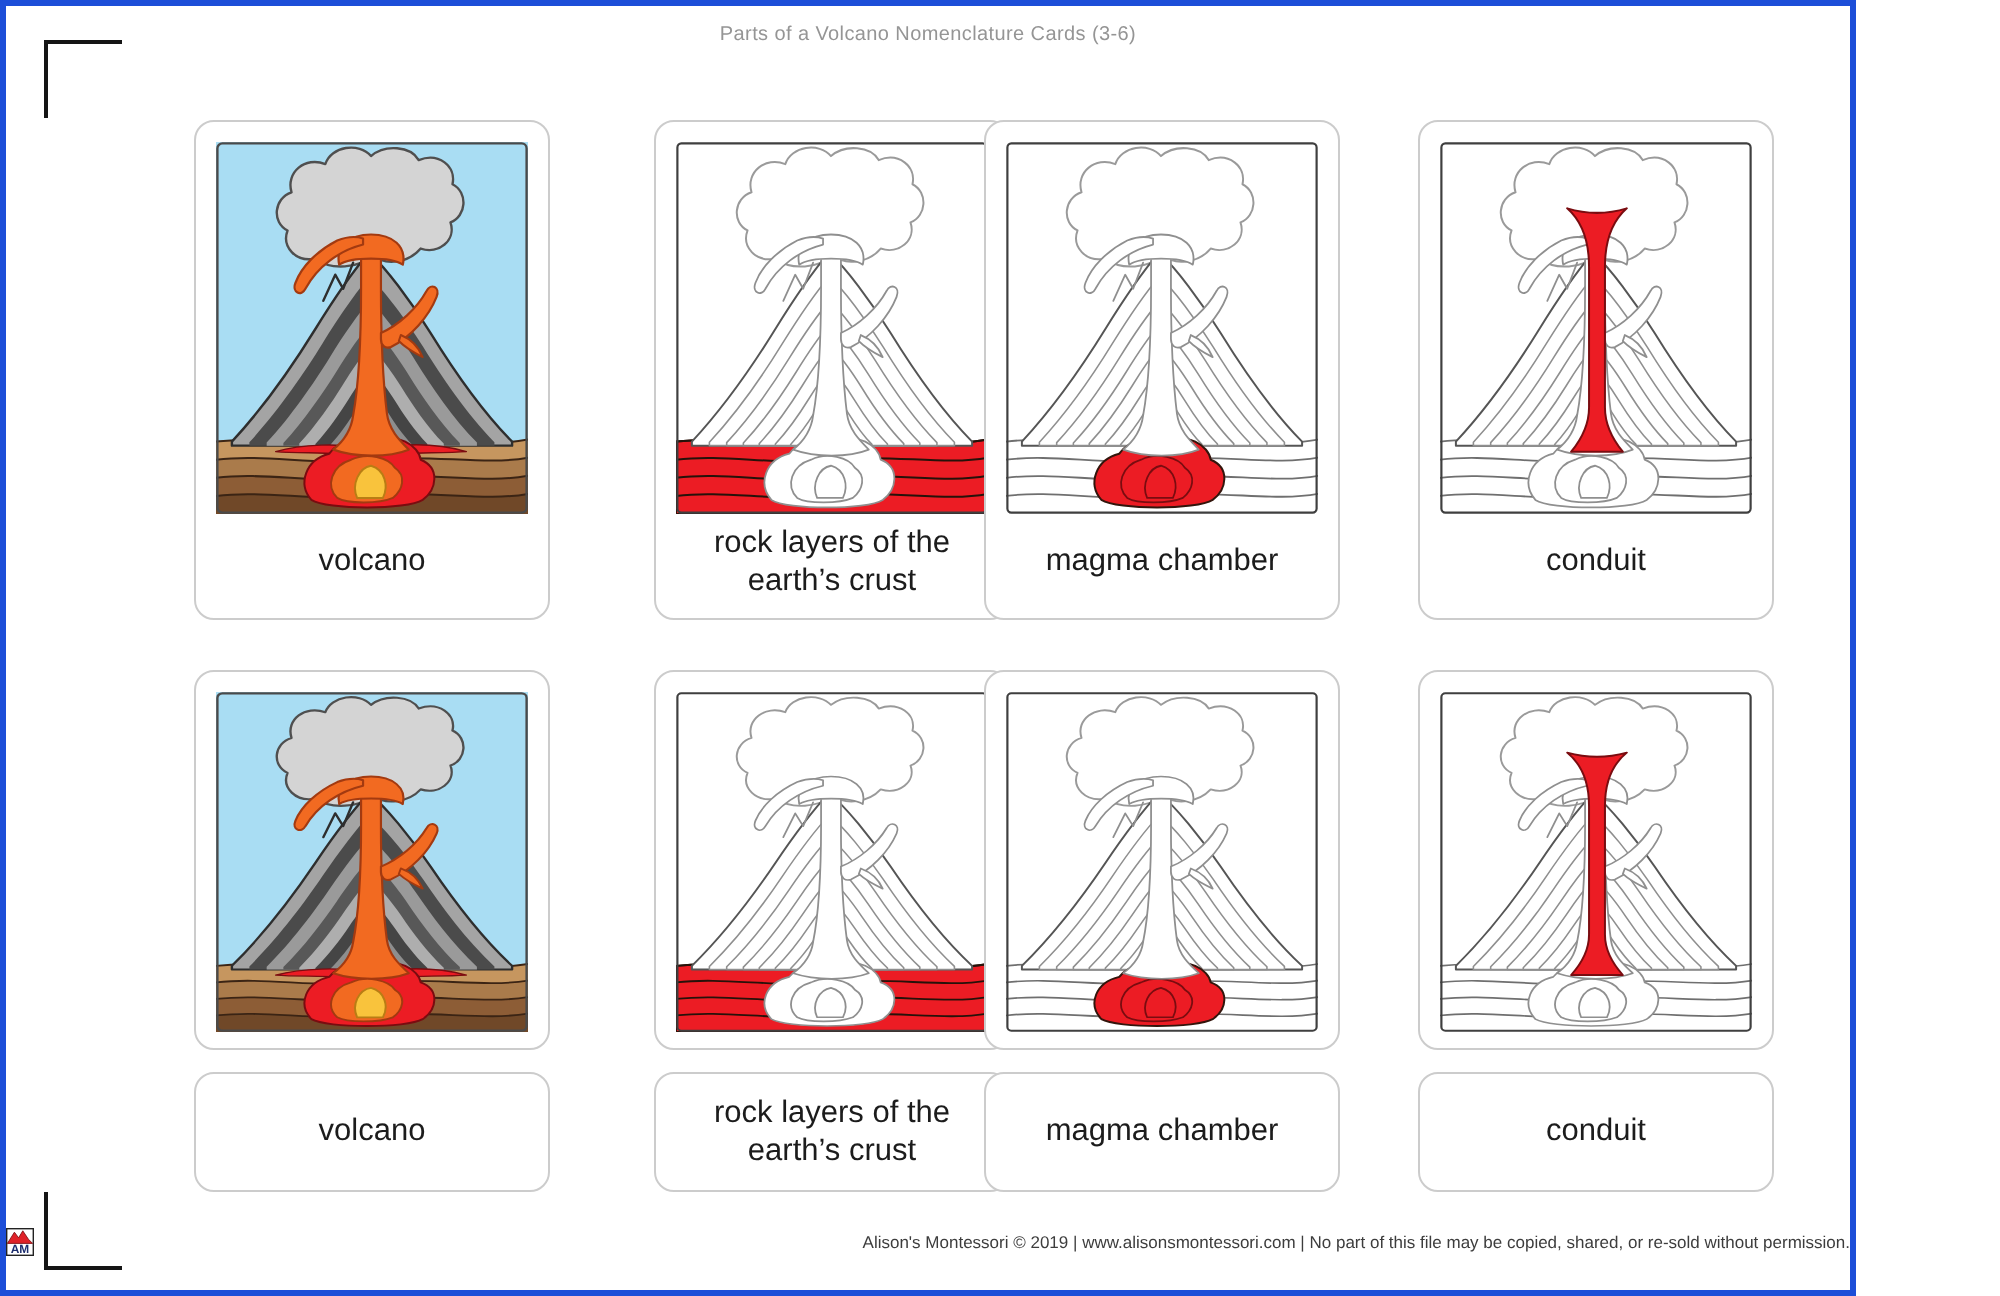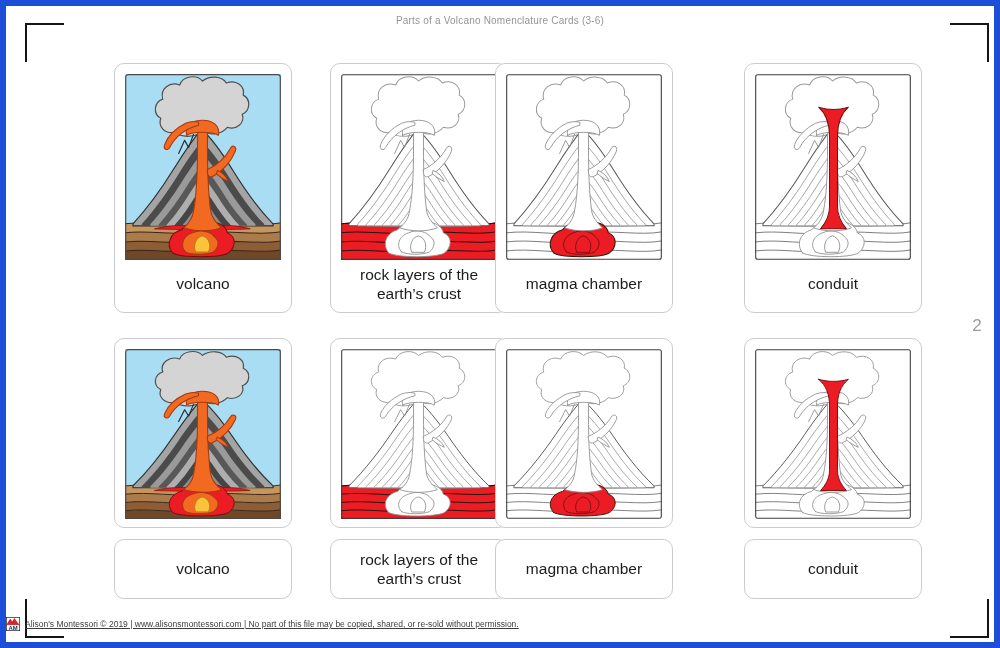--- a/index.html
+++ b/index.html
@@ -1,36 +1,36 @@
 <!DOCTYPE html>
 <html><head>
 <meta charset="utf-8">
 <style>
   html,body{margin:0;padding:0;background:#fff;}
   .page{
-    position:relative;width:1000px;height:648px;box-sizing:border-box;
-    background:#ffffff;border:6px solid #1d4ed8;overflow:hidden;
+    position:relative;width:928px;height:648px;box-sizing:border-box;
+    background:#ffffff;border:3px solid #1d4ed8;overflow:hidden;
     font-family:"Liberation Sans",sans-serif;
   }
   .header-title{
     position:absolute;top:9px;left:0;width:100%;text-align:center;
     font-size:10px;color:#959595;letter-spacing:.2px;
   }
   
   .crop{position:absolute;width:37px;height:37px;}
   .crop.tl{left:19px;top:17px;border-left:2px solid #151515;border-top:2px solid #151515;}
   .crop.tr{left:944px;top:17px;border-right:2px solid #151515;border-top:2px solid #151515;}
   .crop.bl{left:19px;top:593px;border-left:2px solid #151515;border-bottom:2px solid #151515;}
   .crop.br{left:944px;top:593px;border-right:2px solid #151515;border-bottom:2px solid #151515;}
   
   .card{
     position:absolute;width:178px;box-sizing:border-box;background:#fff;
     border:1.5px solid #cccccc;border-radius:10px;
   }
-  .col0{left:108px}.col1{left:324px}.col2{left:489px}.col3{left:738px}
+  .col0{left:94px}.col1{left:324px}.col2{left:489px}.col3{left:706px}
   .row-labeled{top:57px;height:250px;}
   .row-picture{top:332px;height:190px;}
   .row-label{top:533px;height:60px;display:flex;align-items:center;justify-content:center;}
   .art{position:absolute;left:10px;right:10px;top:10px;}
   .row-labeled .art{height:186px;}
   .row-picture .art{height:170px;}
   .art svg{width:100%;height:100%;display:block;}
   .caption{
     position:absolute;left:8px;right:8px;top:196px;bottom:4px;
     display:flex;align-items:center;justify-content:center;text-align:center;
@@ -38,22 +38,22 @@
   }
   .label-text{
     text-align:center;font-size:15.5px;line-height:1.25;color:#1c1c1c;padding:0 12px;
   }
   .page-number{
     position:absolute;left:955px;top:310px;width:32px;text-align:center;
     font-size:17px;color:#9b9b9b;
   }
   .footer{
     position:absolute;left:0;top:611px;width:100%;
-    display:flex;align-items:center;justify-content:flex-start;gap:5px;
-    font-size:8.5px;color:#3d3d3d;text-decoration:underline;
+    display:flex;align-items:center;justify-content:space-between;gap:5px;
+    font-size:8.5px;color:#3d3d3d;
   }
   .footer .logo{width:14px;height:14px;display:inline-block;}
   .footer .logo svg{width:100%;height:100%;display:block;}
 </style>
 </head>
 <body>
 
 <div class="page">
 
   <div class="crop tl"></div>

